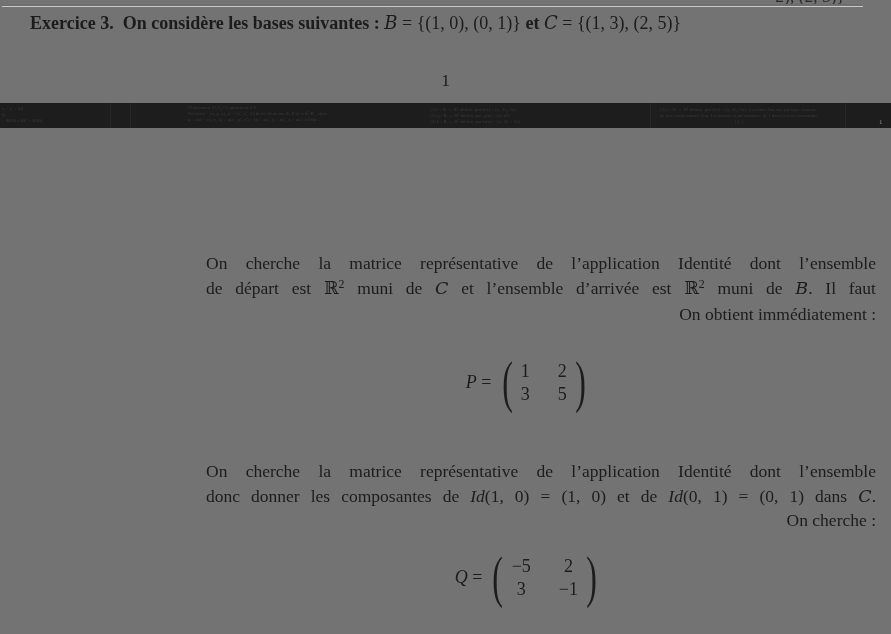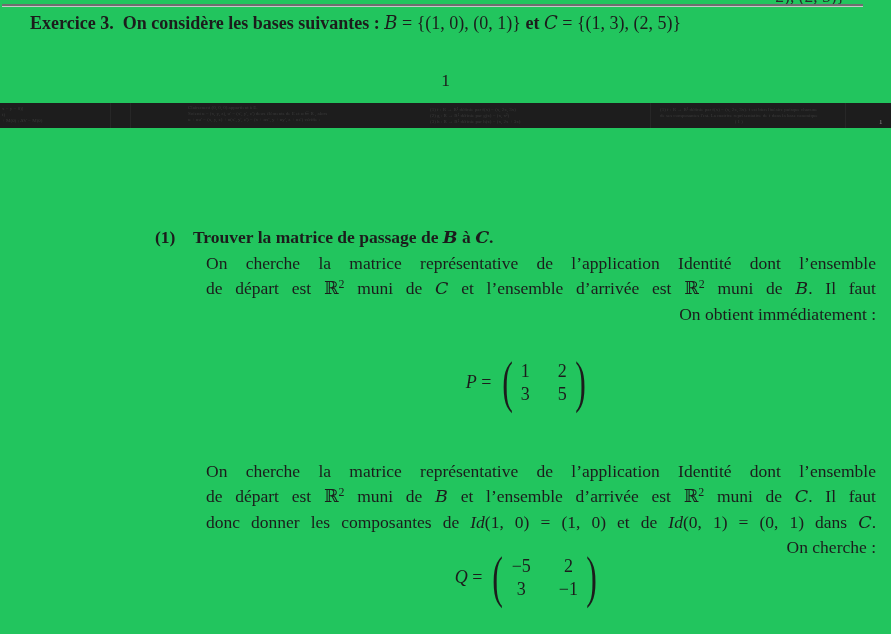--- a/index.html
+++ b/index.html
@@ -1,19 +1,19 @@
 <!DOCTYPE html>
 <html><head>
 <meta charset="utf-8">
 <style>
   * { margin:0; padding:0; box-sizing:border-box; }
   html,body { background:#ffffff; }
   .page {
     position:relative; width:891px; height:634px; overflow:hidden;
-    background:#22c55e; color:#1c1c1c;
+    background:#737373; color:#1c1c1c;
     font-family:"Liberation Serif", serif; font-size:17.5px;
   }
   
   .cut-frag { position:absolute; top:0; right:46px; height:5px; overflow:hidden; }
   .cut-frag span { display:block; margin-top:-14px; font-size:17.5px; color:#2a2a2a; }
   
   .top-rule { position:absolute; top:4px; left:2px; width:861px; height:3px;
     background:linear-gradient(#6f6f6f 0 66%, #c9c9c9 66% 100%); }
   
   .exo-header { position:absolute; top:12px; left:30px; width:830px; font-size:18px; white-space:nowrap; }
@@ -85,44 +85,40 @@
       <div>(3) h : R → R² définie par h(x) = (x, 2x + 3x)</div>
     </div>
     <div class="frag" style="left:660px; top:4px">
       <div>(1) f : R → R³ définie par f(x) = (x, 2x, 3x). f est bien linéaire puisque chacune</div>
       <div>de ses composantes l'est. La matrice représentative de f dans la base canonique</div>
       <div style="text-align:center">( 1 )</div>
     </div>
     <div class="corner">1</div>
   </div>
 
-  <div class="sec-head" style="top:227px">
-    <span class="sec-num">(1)</span><span><span class="s-b">Trouver la matrice de passage de </span><span class="s-bcal">B</span><span class="s-b"> à </span><span class="s-bcal">C</span><span class="s-b">.</span></span>
-  </div>
   <div class="para" style="top:251px">
     <div class="jline"><span>On cherche la matrice représentative de l’application Identité dont l’ensemble</span></div>
     <div class="jline"><span>de départ est </span><span class="s-bb">ℝ</span><span class="s-sup">2</span><span> muni de </span><span class="s-cal">C</span><span> et l’ensemble d’arrivée est </span><span class="s-bb">ℝ</span><span class="s-sup">2</span><span> muni de </span><span class="s-cal">B</span><span>. Il faut</span></div>
     <div class="nline"><span>On obtient immédiatement :</span></div>
   </div>
 
   <div class="matrix-line" style="top:354px">
     <span class="mname"><span class="s-i">P</span><span> =</span></span>
     <span class="paren">(</span>
     <span class="mgrid">
       <span>1</span>
       <span>2</span>
       <span>3</span>
       <span>5</span>
     </span>
     <span class="paren">)</span>
   </div>
 
   <div class="para" style="top:459px">
     <div class="jline"><span>On cherche la matrice représentative de l’application Identité dont l’ensemble</span></div>
-    <div class="jline"><span>de départ est </span><span class="s-bb">ℝ</span><span class="s-sup">2</span><span> muni de </span><span class="s-cal">B</span><span> et l’ensemble d’arrivée est </span><span class="s-bb">ℝ</span><span class="s-sup">2</span><span> muni de </span><span class="s-cal">C</span><span>. Il faut</span></div>
     <div class="jline"><span>donc donner les composantes de </span><span class="s-i">Id</span><span>(1, 0) = (1, 0) et de </span><span class="s-i">Id</span><span>(0, 1) = (0, 1) dans </span><span class="s-cal">C</span><span>.</span></div>
     <div class="nline"><span>On cherche :</span></div>
   </div>
 
   <div class="matrix-line" style="top:549px">
     <span class="mname"><span class="s-i">Q</span><span> =</span></span>
     <span class="paren">(</span>
     <span class="mgrid">
       <span>−5</span>
       <span>2</span>

